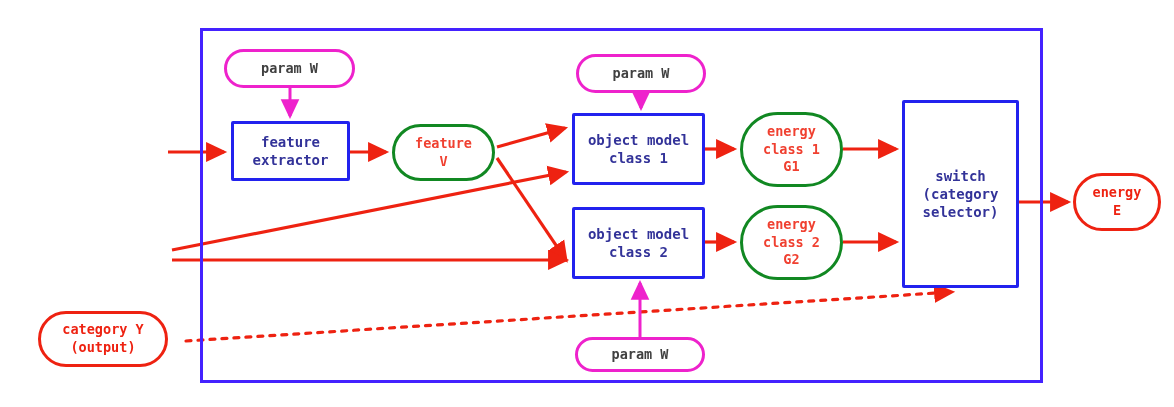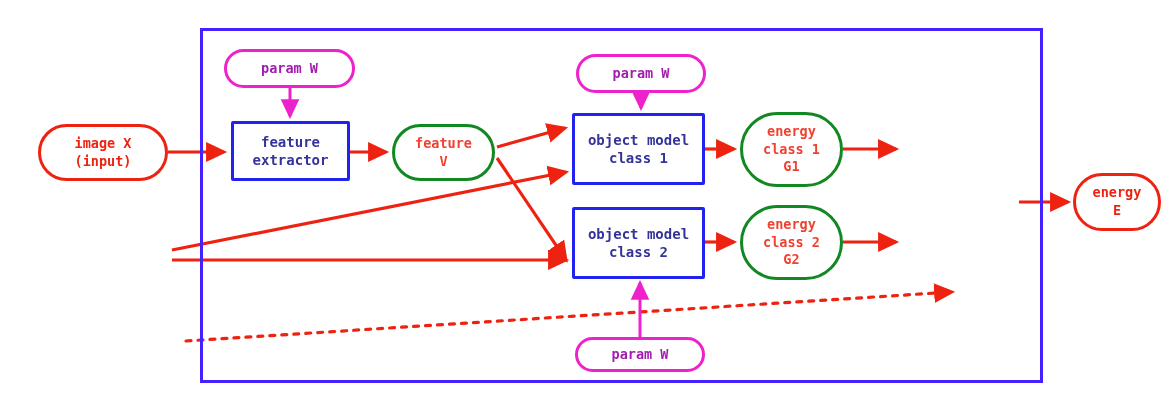--- a/index.html
+++ b/index.html
@@ -4,21 +4,21 @@
 <style>
   html,body{margin:0;padding:0;background:#ffffff;}
   #stage{position:relative;width:1174px;height:407px;background:#ffffff;
          font-family:"DejaVu Sans Mono","Liberation Mono",monospace;overflow:hidden;}
   #svg-layer{position:absolute;left:0;top:0;width:1174px;height:407px;}
   .node{position:absolute;box-sizing:border-box;display:flex;align-items:center;
         justify-content:center;text-align:center;background:#ffffff;z-index:5;}
   .node .lbl{display:block;line-height:1.30;white-space:pre;font-weight:bold;}
   .pill-red{border:3px solid #ee2211;border-radius:999px;color:#ee2211;}
   .pill-green{border:3px solid #118822;border-radius:999px;color:#f04030;}
-  .pill-magenta{border:3px solid #ee22cc;border-radius:999px;color:#a21caf;}
+  .pill-magenta{border:3px solid #ee22cc;border-radius:999px;color:#404040;}
   .rect-blue{border:3px solid #2222ee;border-radius:2px;color:#333399;}
   .outer-frame{position:absolute;box-sizing:border-box;border:3px solid #4422ff;
                background:transparent;z-index:1;}
   .fs13{font-size:13.5px;}
   .fs14{font-size:14px;}
 </style>
 </head>
 <body>
 
 <div id="stage">
@@ -51,26 +51,26 @@
 
     <path d="M186,341 L952,292" stroke="#ee2211" stroke-width="3.2" fill="none" stroke-dasharray="5,7" stroke-linecap="round" marker-end="url(#ah-red)"></path>
 
     <g stroke="#ee22cc" stroke-width="3" fill="none" marker-end="url(#ah-magenta)">
       <path d="M290,88 L290,116"></path>
       <path d="M641,93 L641,108"></path>
       <path d="M640,340 L640,283"></path>
     </g>
   </svg>
 
-  <div class="node pill-red fs13" style="left:38px;top:124px;width:130px;height:57px;">
-    <span class="lbl">image X
-(input)</span>
-  </div>
 
 
+  <div class="node pill-red fs13" style="left:38px;top:311px;width:130px;height:56px;">
+    <span class="lbl">category Y
+(output)</span>
+  </div>
 
   <div class="node pill-magenta fs13" style="left:224px;top:49px;width:131px;height:39px;">
     <span class="lbl">param W</span>
   </div>
 
   <div class="node pill-magenta fs13" style="left:576px;top:54px;width:130px;height:39px;">
     <span class="lbl">param W</span>
   </div>
 
   <div class="node pill-magenta fs13" style="left:575px;top:337px;width:130px;height:35px;">
@@ -102,19 +102,24 @@
 class 1
 G1</span>
   </div>
 
   <div class="node pill-green fs13" style="left:740px;top:205px;width:103px;height:75px;">
     <span class="lbl">energy
 class 2
 G2</span>
   </div>
 
+  <div class="node rect-blue fs14" style="left:902px;top:100px;width:117px;height:188px;">
+    <span class="lbl">switch
+(category
+selector)</span>
+  </div>
 
   <div class="node pill-red fs13" style="left:1073px;top:173px;width:88px;height:58px;">
     <span class="lbl">energy
 E</span>
   </div>
 
 </div>
 
 </body></html>

